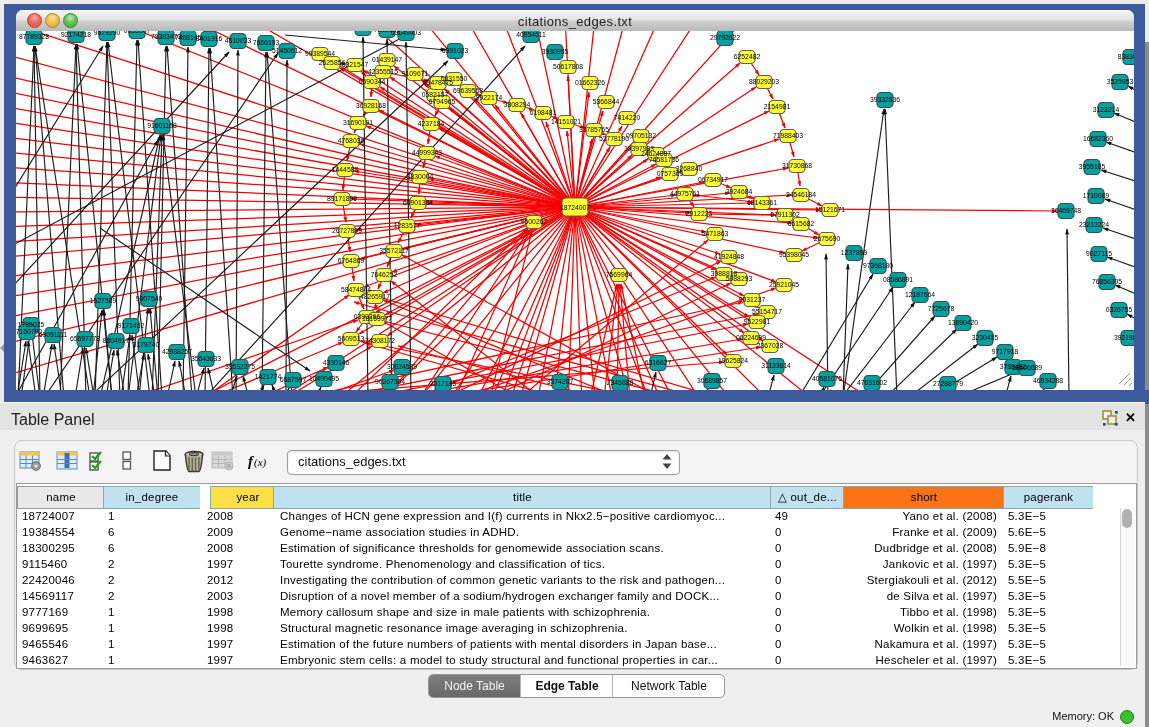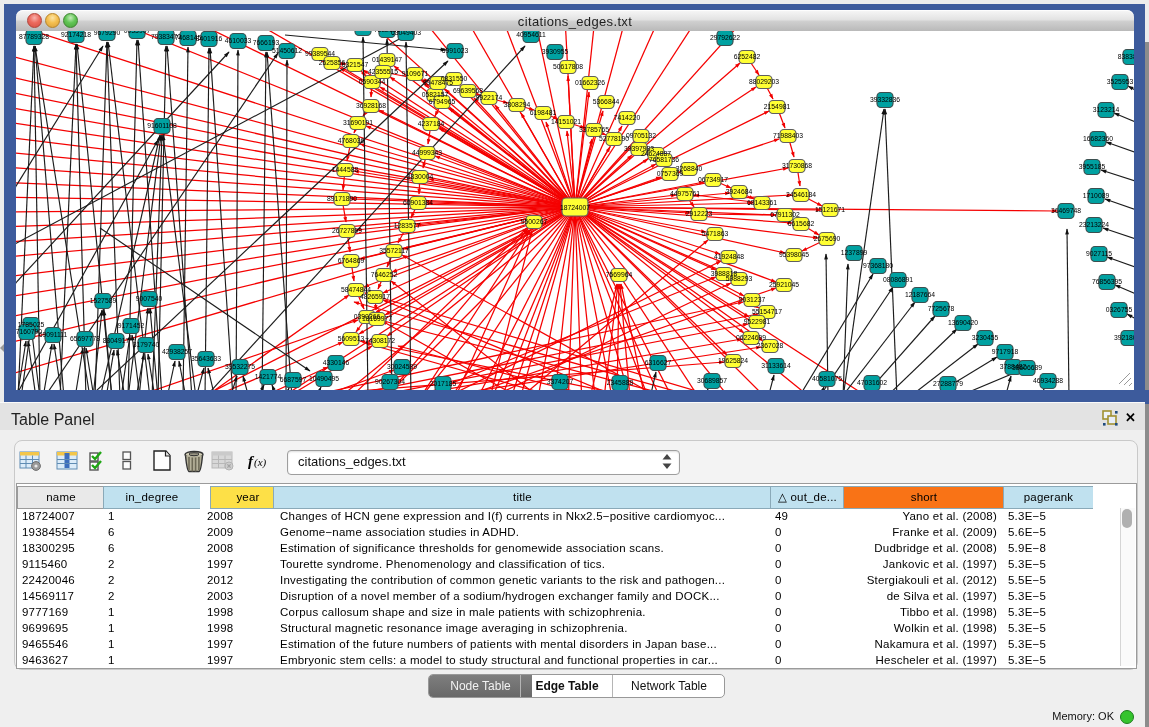--- a/index.html
+++ b/index.html
@@ -38,21 +38,21 @@
 .tr span{position:absolute;top:0;}
 .c0{left:22px}.c1{left:108px}.c2{left:207px}.c3{left:280px}.c4{left:775px}
 .c5{left:843px;width:154px;text-align:right}.c6{left:1008px}
 
 #sbar{left:1120px;top:508px;width:14px;height:158px;background:#fafafa;border-left:1px solid #d5d5d5;}
 #sthumb{left:1122px;top:509px;width:10px;height:19px;background:#b0b0b0;border-radius:5px;}
 
 
 #tabs{left:428px;top:674px;width:295px;height:22px;background:#fff;border:1px solid #989898;
  border-radius:5px;overflow:hidden;font-size:12px;line-height:22px;text-align:center;}
-#tab1{position:absolute;left:0;top:0;width:103px;height:22px;color:#f2f2f2;
+#tab1{position:absolute;left:0;top:0;width:91px;height:22px;color:#f2f2f2;
  background:linear-gradient(#7e7e7e,#686868);}
 #tab2{position:absolute;left:91px;top:0;width:92px;height:22px;color:#111;border-left:1px solid #b5b5b5;font-weight:bold;}
 #tab3{position:absolute;left:183px;top:0;width:112px;height:22px;color:#111;border-left:1px solid #b5b5b5;}
 #mem{left:1030px;top:710px;width:84px;text-align:right;font-size:11px;color:#111;}
 #memdot{left:1120px;top:710px;width:12px;height:12px;border-radius:50%;
  background:#35c42e;border:1px solid #1d7c1d;}
 </style></head>
 <body>
 <div class="abs" id="bluepanel"></div>
 <div class="abs" id="rstrip"></div>
@@ -826,21 +826,21 @@
     <span class="c2">2003</span>
     <span class="c3">Disruption of a novel member of a sodium/hydrogen exchanger family and DOCK...</span>
     <span class="c4">0</span>
     <span class="c5">de Silva et al. (1997)</span>
     <span class="c6">5.3E−5</span>
   </div>
 <div class="tr" style="top:604px">
     <span class="c0">9777169</span>
     <span class="c1">1</span>
     <span class="c2">1998</span>
-    <span class="c3">Corpus callosum shape and size in male patients with schizophrenia.</span>
+    <span class="c3">Memory callosum shape and size in male patients with schizophrenia.</span>
     <span class="c4">0</span>
     <span class="c5">Tibbo et al. (1998)</span>
     <span class="c6">5.3E−5</span>
   </div>
 <div class="tr" style="top:620px">
     <span class="c0">9699695</span>
     <span class="c1">1</span>
     <span class="c2">1998</span>
     <span class="c3">Structural magnetic resonance image averaging in schizophrenia.</span>
     <span class="c4">0</span>

